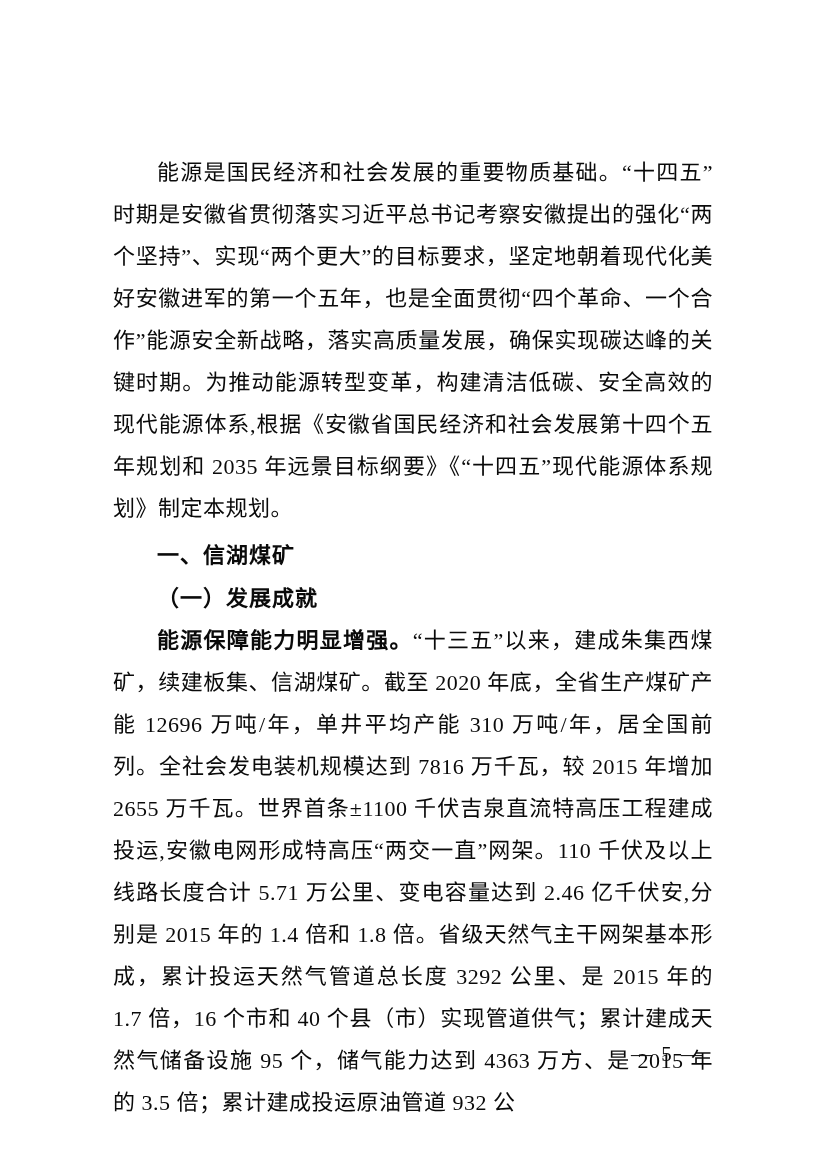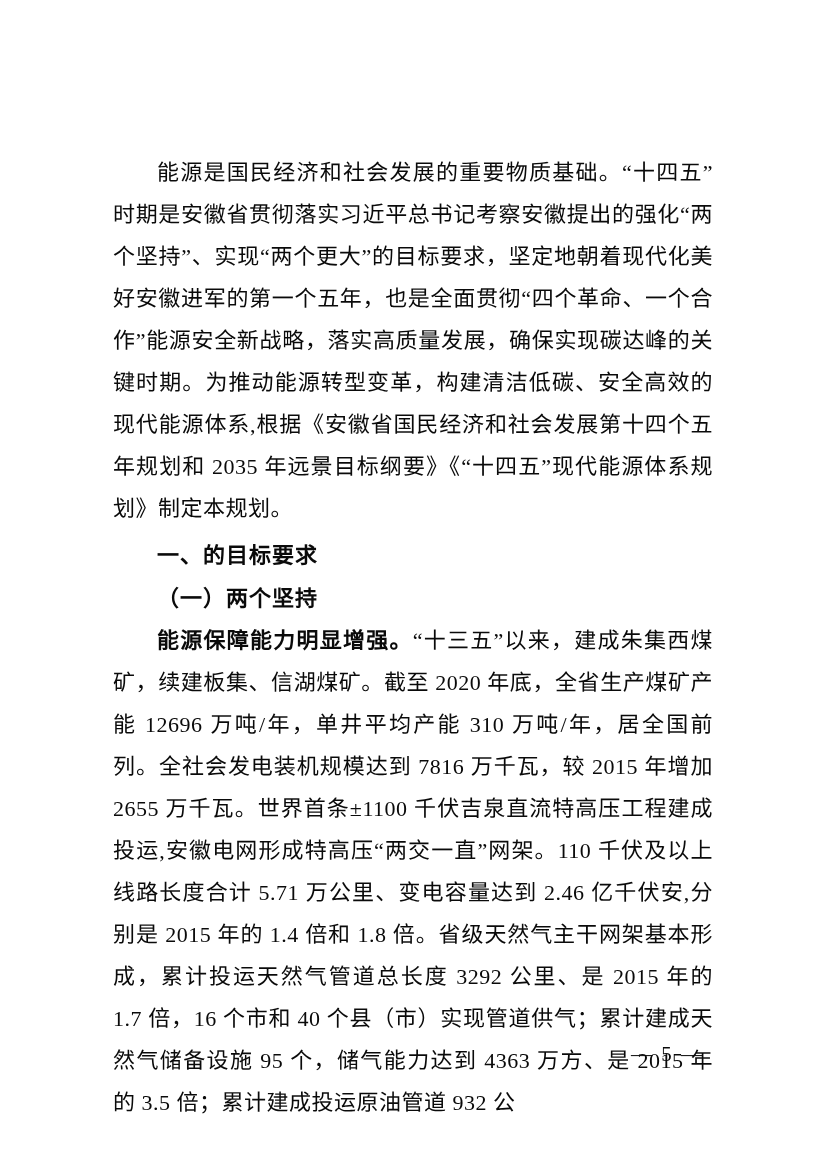--- a/index.html
+++ b/index.html
@@ -67,22 +67,22 @@
   }
 </style>
 </head>
 <body>
 
 <div class="page">
   <div class="content">
 
     <p class="body-para">能源是国民经济和社会发展的重要物质基础。“十四五”时期是安徽省贯彻落实习近平总书记考察安徽提出的强化“两个坚持”、实现“两个更大”的目标要求，坚定地朝着现代化美好安徽进军的第一个五年，也是全面贯彻“四个革命、一个合作”能源安全新战略，落实高质量发展，确保实现碳达峰的关键时期。为推动能源转型变革，构建清洁低碳、安全高效的现代能源体系,根据《安徽省国民经济和社会发展第十四个五年规划和 2035 年远景目标纲要》《“十四五”现代能源体系规划》制定本规划。</p>
 
-    <h1 class="section-heading">一、的目标要求</h1>
+    <h1 class="section-heading">一、信湖煤矿</h1>
 
-    <h2 class="sub-heading">（一）两个坚持</h2>
+    <h2 class="sub-heading">（一）发展成就</h2>
 
     <p class="body-para"><span class="para-lead">能源保障能力明显增强。</span><span>“十三五”以来，建成朱集西煤矿，续建板集、信湖煤矿。截至 2020 年底，全省生产煤矿产能 12696 万吨/年，单井平均产能 310 万吨/年，居全国前列。全社会发电装机规模达到 7816 万千瓦，较 2015 年增加 2655 万千瓦。世界首条±1100 千伏吉泉直流特高压工程建成投运,安徽电网形成特高压“两交一直”网架。110 千伏及以上线路长度合计 5.71 万公里、变电容量达到 2.46 亿千伏安,分别是 2015 年的 1.4 倍和 1.8 倍。省级天然气主干网架基本形成，累计投运天然气管道总长度 3292 公里、是 2015 年的 1.7 倍，16 个市和 40 个县（市）实现管道供气；累计建成天然气储备设施 95 个，储气能力达到 4363 万方、是 2015 年的 3.5 倍；累计建成投运原油管道 932 公</span></p>
 
   </div>
 
   <div class="page-number">— 5 —</div>
 </div>
 
 </body></html>

